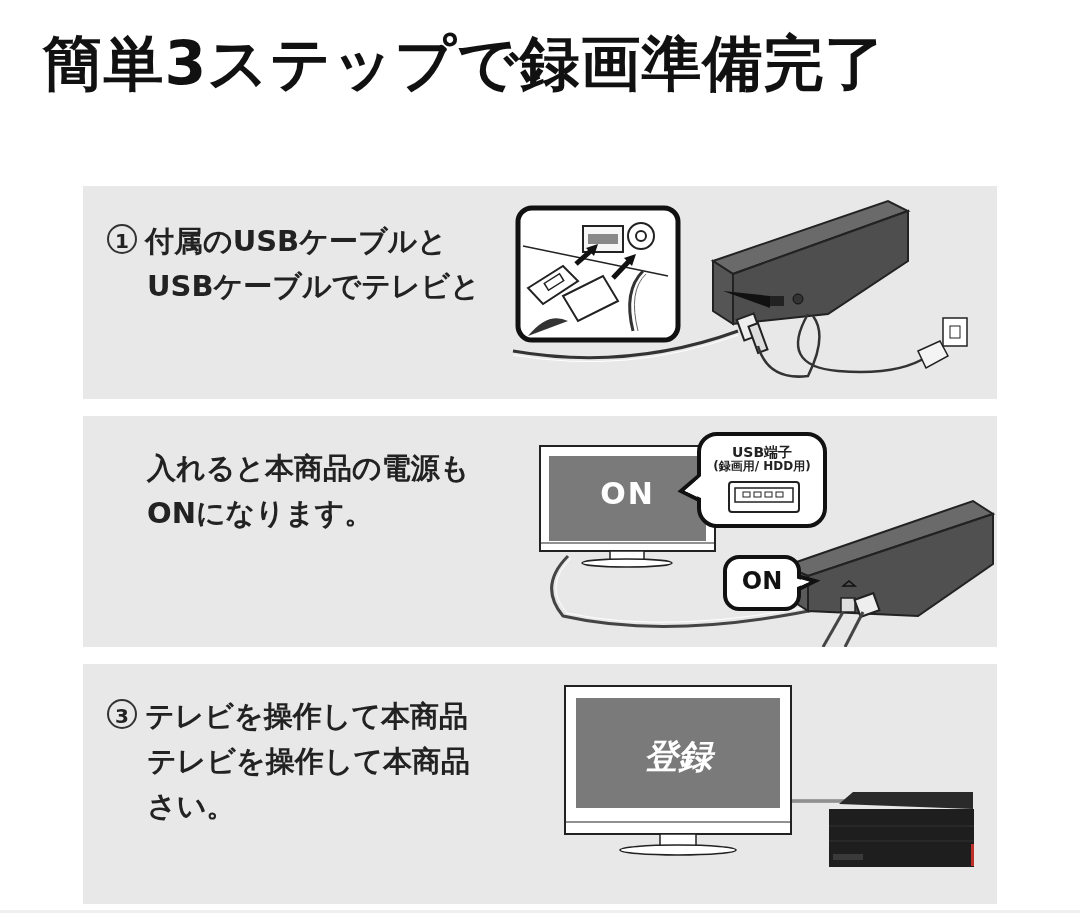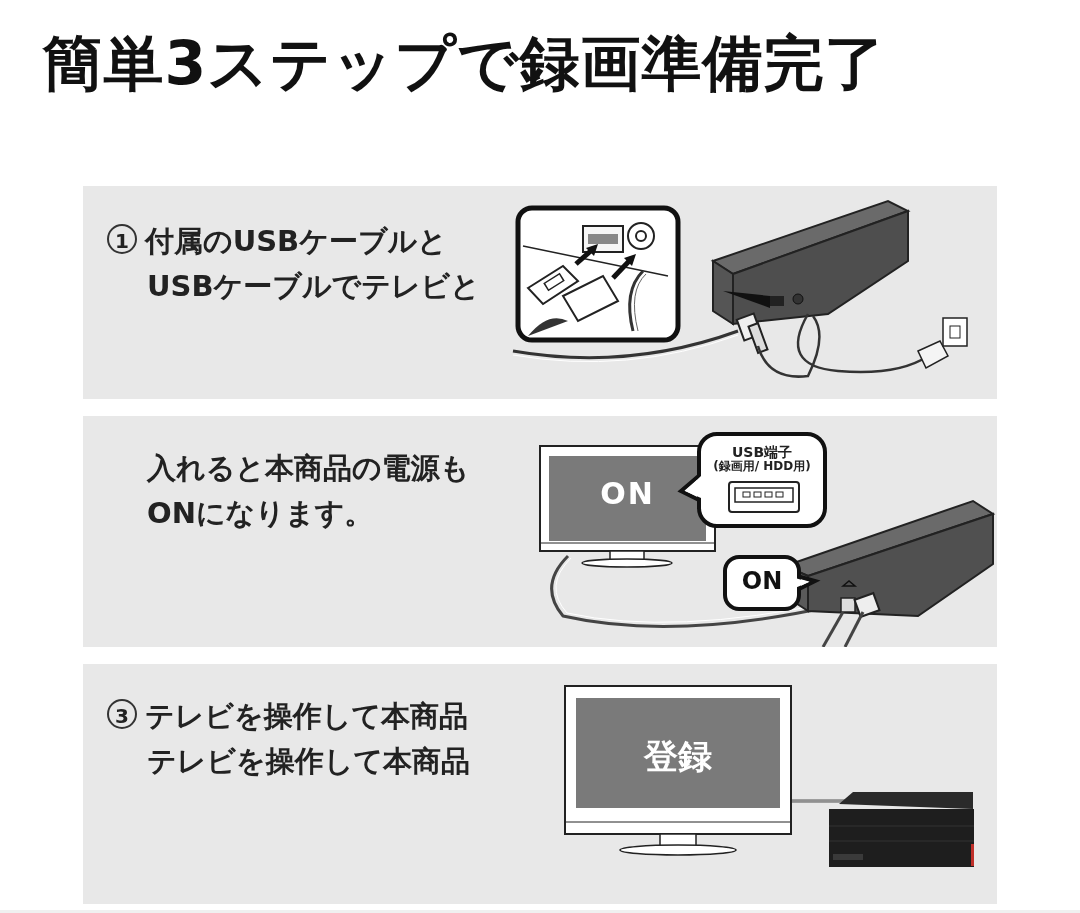--- a/index.html
+++ b/index.html
@@ -150,20 +150,21 @@
     <div style="position:absolute;left:176px;top:28px;width:126px;text-align:center;color:#222;font-size:14px;font-weight:bold;">USB端子</div>
     <div style="position:absolute;left:176px;top:42px;width:126px;text-align:center;color:#222;font-size:12px;font-weight:bold;">(録画用/ HDD用)</div>
     <div style="position:absolute;left:202px;top:151px;width:74px;text-align:center;color:#111;font-size:24px;font-weight:bold;">ON</div>
   </div>
 </div>
 
 <div class="panel p3">
   <div class="step-text">
     <span class="line"><span class="num">3</span><span>テレビを操作して本商品</span></span>
     <span class="line indent">テレビを操作して本商品</span>
+    <span class="line indent">さい。</span>
   </div>
   <div class="illus" style="left:470px;top:0;width:444px;height:213px;">
     <svg width="444" height="213" viewBox="0 0 444 213" style="position:absolute;left:0;top:0">
 
       <line x1="238" y1="137" x2="300" y2="137" stroke="#555" stroke-width="3"></line>
       <line x1="238" y1="137" x2="300" y2="137" stroke="#ccc" stroke-width="1"></line>
 
       <g>
         <rect x="12" y="22" width="226" height="148" fill="#fff" stroke="#222" stroke-width="2"></rect>
         <rect x="23" y="34" width="204" height="110" fill="#7a7a7a"></rect>
@@ -174,17 +175,17 @@
 
       <g>
         <polygon points="286,140 300,128 420,128 420,145" fill="#2a2a2a"></polygon>
         <rect x="276" y="145" width="145" height="58" fill="#1e1e1e"></rect>
         <line x1="276" y1="162" x2="421" y2="162" stroke="#333" stroke-width="1"></line>
         <line x1="276" y1="177" x2="421" y2="177" stroke="#333" stroke-width="1"></line>
         <rect x="280" y="190" width="30" height="6" fill="#3a3a3a"></rect>
         <rect x="418" y="180" width="3" height="22" fill="#c0302a"></rect>
       </g>
     </svg>
-    <div style="position:absolute;left:23px;top:70px;width:204px;text-align:center;color:#fff;font-size:34px;font-weight:bold;">登録</div>
+    <div style="position:absolute;left:23px;top:70px;width:204px;text-align:center;color:#fff;font-size:34px;font-weight:bold;font-style:italic;">登録</div>
   </div>
 </div>
 
 <div class="bottom-line"></div>
 
 </body></html>

